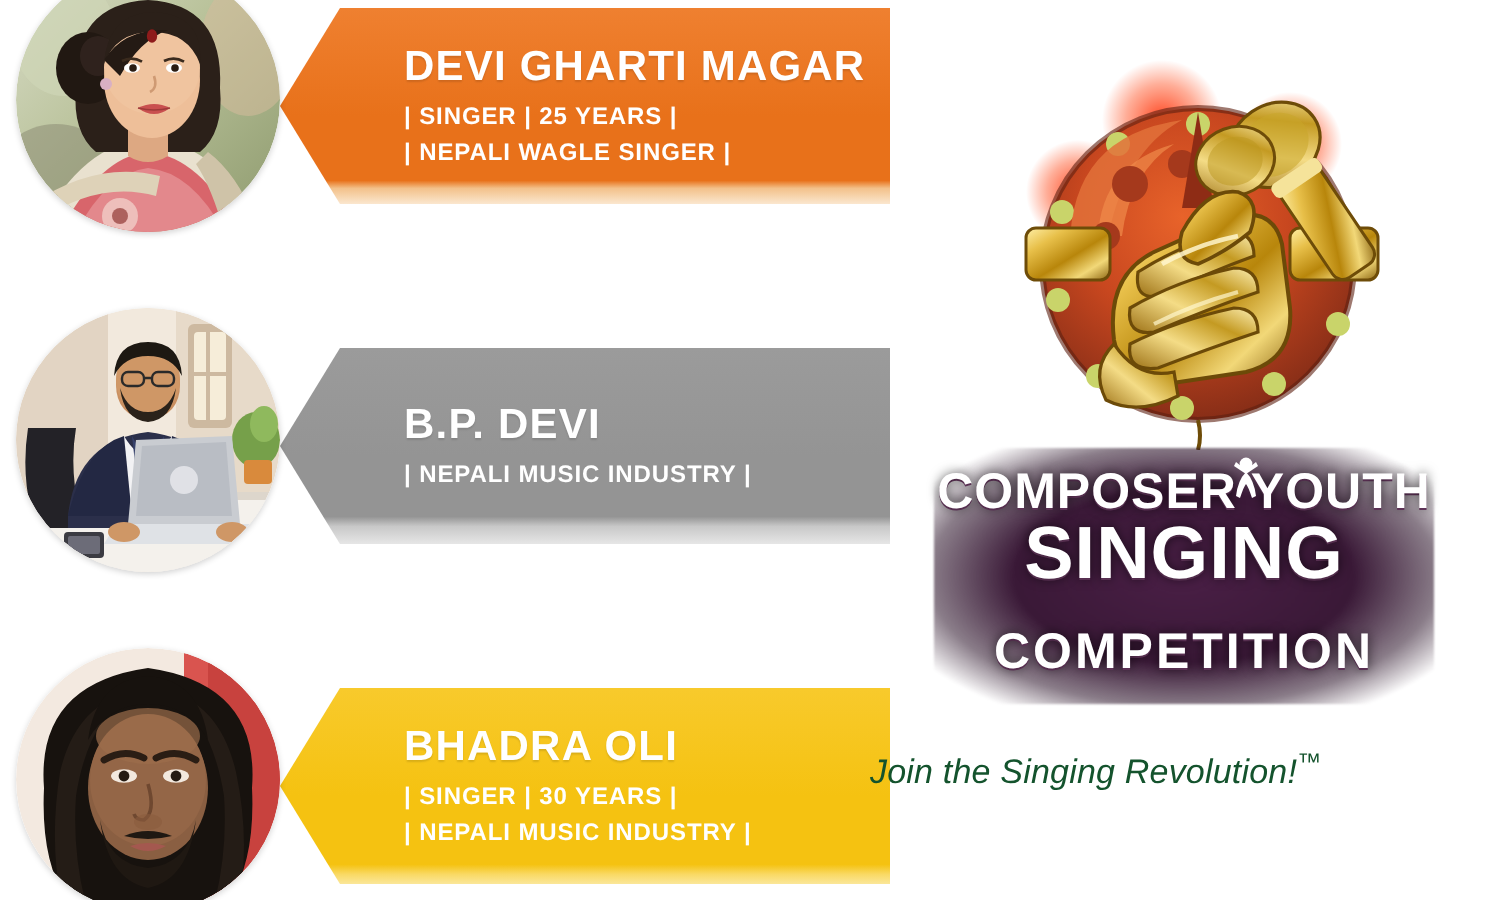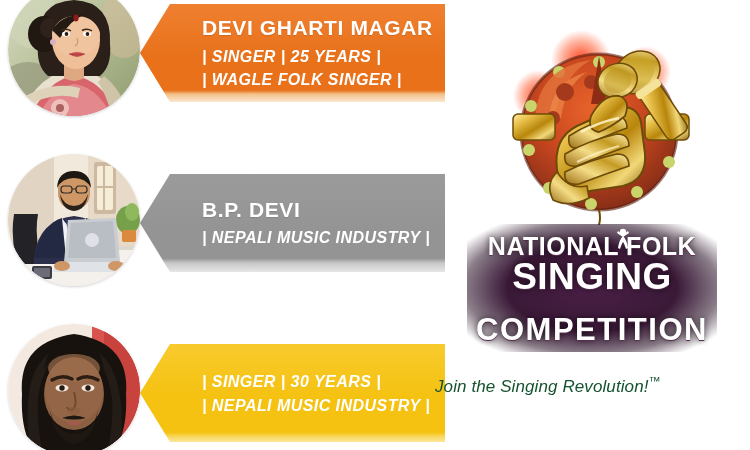--- a/index.html
+++ b/index.html
@@ -43,26 +43,25 @@
   .judge-name{
     font-size:21px;
     font-weight:bold;
     letter-spacing:0.6px;
     line-height:1.12;
     margin-bottom:5px;
     white-space:nowrap;
     text-shadow:0 1px 1px rgba(0,0,0,0.12);
   }
   .judge-meta{
-    font-size:16px;
+    font-size:12px;
     font-weight:bold;
     letter-spacing:0.45px;
     line-height:1.45;
     white-space:nowrap;
-    font-style:italic;
   }
 
   
   .avatar{
     position:absolute;
     left:8px;
     top:-8px;
     width:132px;height:132px;
     border-radius:50%;
     overflow:hidden;
@@ -83,21 +82,21 @@
     border-radius:14px;
     filter:blur(0.4px);
   }
   .wm-line{
     position:absolute;left:0;width:100%;text-align:center;
     color:#ffffff;font-weight:bold;
     text-shadow:0 0 6px rgba(0,0,0,0.65),0 1px 0 #6b3a63;
   }
   .wm-top{top:8px;font-size:25px;letter-spacing:0.5px;}
   .wm-mid{top:34px;font-size:37px;letter-spacing:0.5px;line-height:1;}
-  .wm-bot{top:88px;font-size:31px;letter-spacing:1.5px;}
+  .wm-bot{top:88px;font-size:25px;letter-spacing:1.5px;}
   .wm-youth-fig{
     position:absolute;left:148px;top:4px;width:16px;height:28px;z-index:3;
   }
   .tagline{
     position:absolute;left:-20px;top:368px;width:300px;
     color:#14532d;
     font-size:17px;
     font-style:italic;
     font-weight:normal;
     letter-spacing:0.1px;
@@ -108,21 +107,21 @@
 </head>
 <body>
 
 <div class="stage">
 
   <div class="judge-row" id="row-0">
     <div class="card orange">
       <div class="card-inner">
         <div class="judge-name">DEVI GHARTI MAGAR</div>
         <div class="judge-meta">| SINGER | 25 YEARS |</div>
-        <div class="judge-meta">| WAGLE FOLK SINGER |</div>
+        <div class="judge-meta">| NEPALI WAGLE SINGER |</div>
       </div>
     </div>
     <div class="avatar">
       <svg viewBox="0 0 132 132" xmlns="http://www.w3.org/2000/svg" aria-hidden="true">
         <defs>
           <clipPath id="c0">
               <circle cx="66" cy="66" r="66"></circle>
             </clipPath>
           <linearGradient id="bg0" x1="0" y1="0" x2="1" y2="1">
             <stop offset="0%" stop-color="#d9dcc8"></stop>
@@ -237,20 +236,21 @@
           <rect x="24" y="112" width="20" height="13" rx="2" fill="#3b3b42"></rect>
           <rect x="26" y="114" width="16" height="9" rx="1" fill="#6c6c78"></rect>
         </g>
       </svg>
     </div>
   </div>
 
   <div class="judge-row" id="row-2">
     <div class="card yellow">
       <div class="card-inner">
+        <div class="judge-name">BHADRA OLI</div>
         <div class="judge-meta">| SINGER | 30 YEARS |</div>
         <div class="judge-meta">| NEPALI MUSIC INDUSTRY |</div>
       </div>
     </div>
     <div class="avatar">
       <svg viewBox="0 0 132 132" xmlns="http://www.w3.org/2000/svg" aria-hidden="true">
         <defs>
             <clipPath id="c2">
               <circle cx="66" cy="66" r="66"></circle>
             </clipPath>
@@ -379,21 +379,21 @@
           <path d="M86 112 Q104 102 124 98" stroke="#fff6cc" stroke-width="2.4" fill="none" opacity="0.85"></path>
           <path d="M82 142 Q102 132 124 126" stroke="#fff6cc" stroke-width="2" fill="none" opacity="0.7"></path>
         </g>
 
         <path d="M104 190 Q106 198 104 205" stroke="#6e4c08" stroke-width="2" fill="none"></path>
       </svg>
     </div>
 
     <div class="wordmark">
       <div class="wm-plate"></div>
-      <div class="wm-line wm-top">NATIONAL FOLK</div>
+      <div class="wm-line wm-top">COMPOSER YOUTH</div>
       <svg class="wm-youth-fig" viewBox="0 0 16 28" xmlns="http://www.w3.org/2000/svg" aria-hidden="true">
         <circle cx="8" cy="4" r="3.2" fill="#ffffff"></circle>
         <path d="M8 8 Q12 12 13 20 L11 21 Q9 15 8 14 Q7 15 5 21 L3 20 Q4 12 8 8 Z" fill="#ffffff"></path>
         <path d="M8 9 L2 5 L3 3 L8 7 L13 3 L14 5 Z" fill="#ffffff"></path>
       </svg>
       <div class="wm-line wm-mid">SINGING</div>
       <div class="wm-line wm-bot">COMPETITION</div>
     </div>
 
     <div class="tagline">

